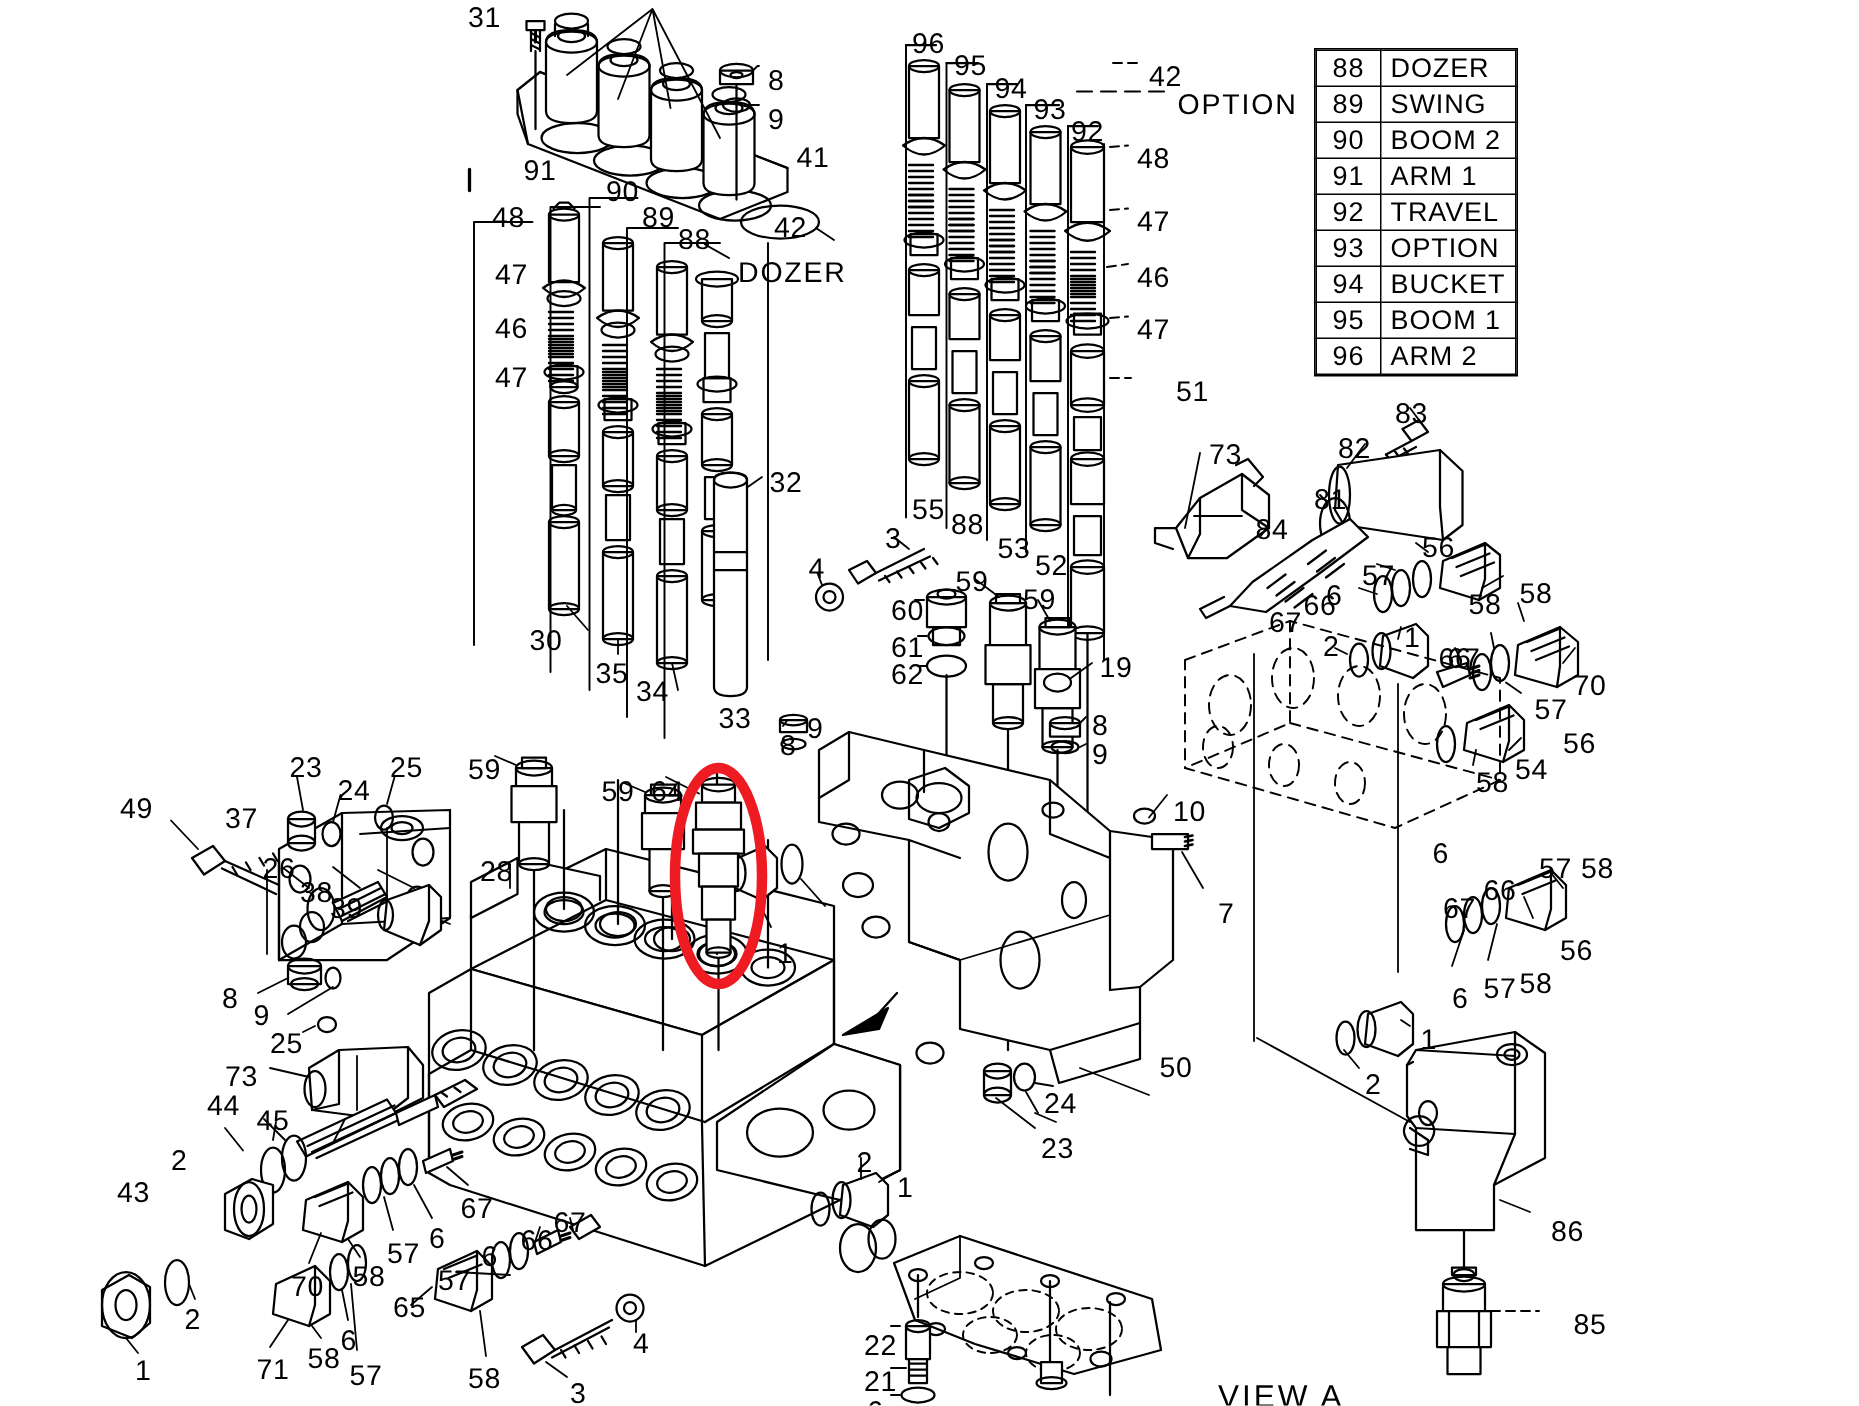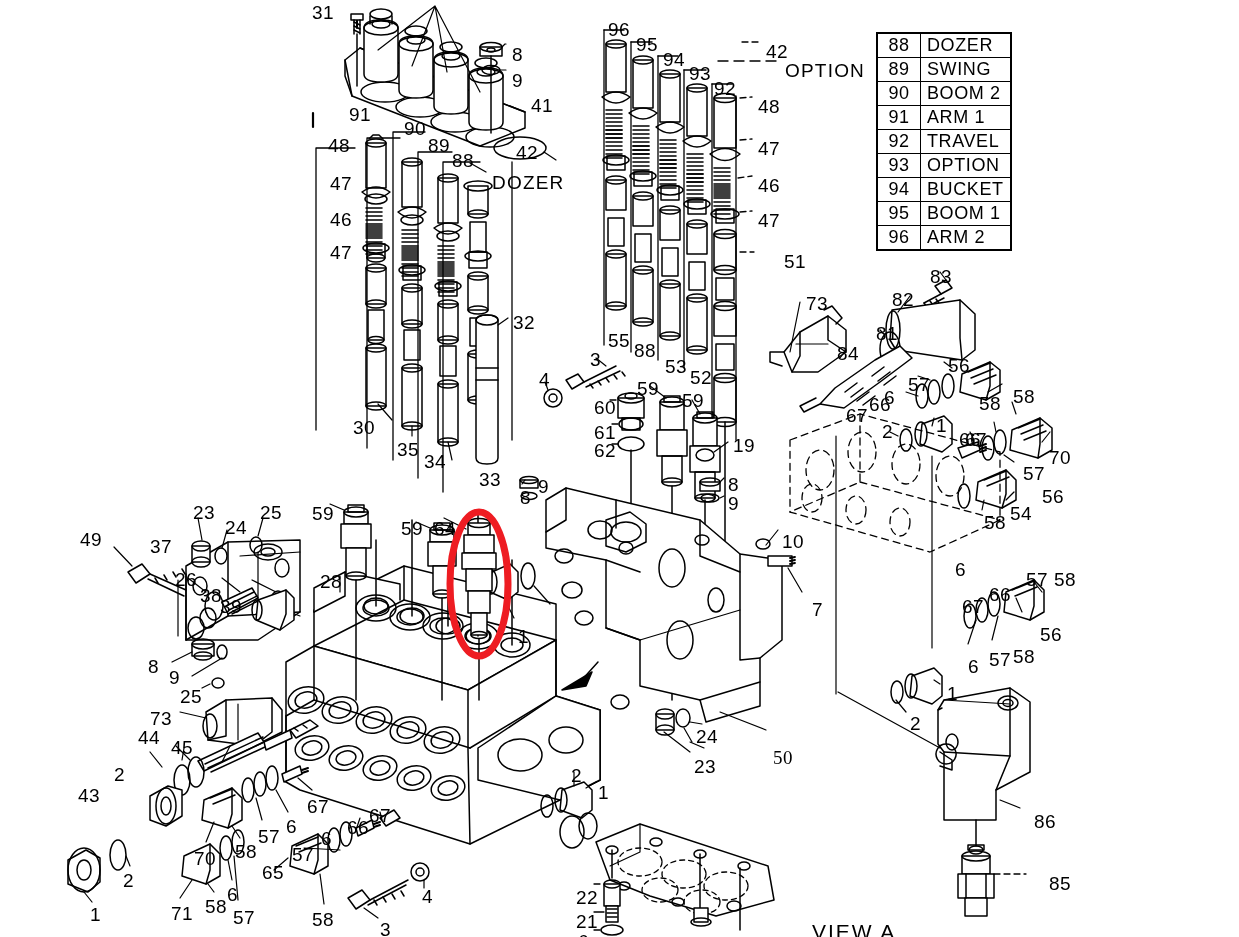--- a/index.html
+++ b/index.html
@@ -1009,21 +1009,21 @@
       <div class="lbl" style="left: 968px; top: 657px;">6</div>
       <div class="lbl" style="left: 989px; top: 650px;">57</div>
       <div class="lbl" style="left: 1040px; top: 625px;">56</div>
       <div class="lbl" style="left: 1013px; top: 647px;">58</div>
       <div class="lbl" style="left: 947px; top: 684px;">1</div>
       <div class="lbl" style="left: 910px; top: 714px;">2</div>
       <div class="lbl" style="left: 1034px; top: 812px;">86</div>
       <div class="lbl" style="left: 1049px; top: 874px;">85</div>
       <div class="lbl" style="left: 782px; top: 532px;">10</div>
       <div class="lbl" style="left: 812px; top: 600px;">7</div>
-      <div class="lbl" style="left: 773px; top: 748px; font-family: Liberation Serif, serif;">50</div>
+      <div class="lbl" style="left: 773px; top: 703px;">50</div>
       <div class="lbl" style="left: 694px; top: 757px;">23</div>
       <div class="lbl" style="left: 696px; top: 727px;">24</div>
       <div class="lbl" style="left: 80px; top: 530px;">49</div>
       <div class="lbl" style="left: 150px; top: 537px;">37</div>
       <div class="lbl" style="left: 193px; top: 503px;">23</div>
       <div class="lbl" style="left: 225px; top: 518px;">24</div>
       <div class="lbl" style="left: 260px; top: 503px;">25</div>
       <div class="lbl" style="left: 175px; top: 570px;">26</div>
       <div class="lbl" style="left: 200px; top: 586px;">38</div>
       <div class="lbl" style="left: 220px; top: 597px;">39</div>

